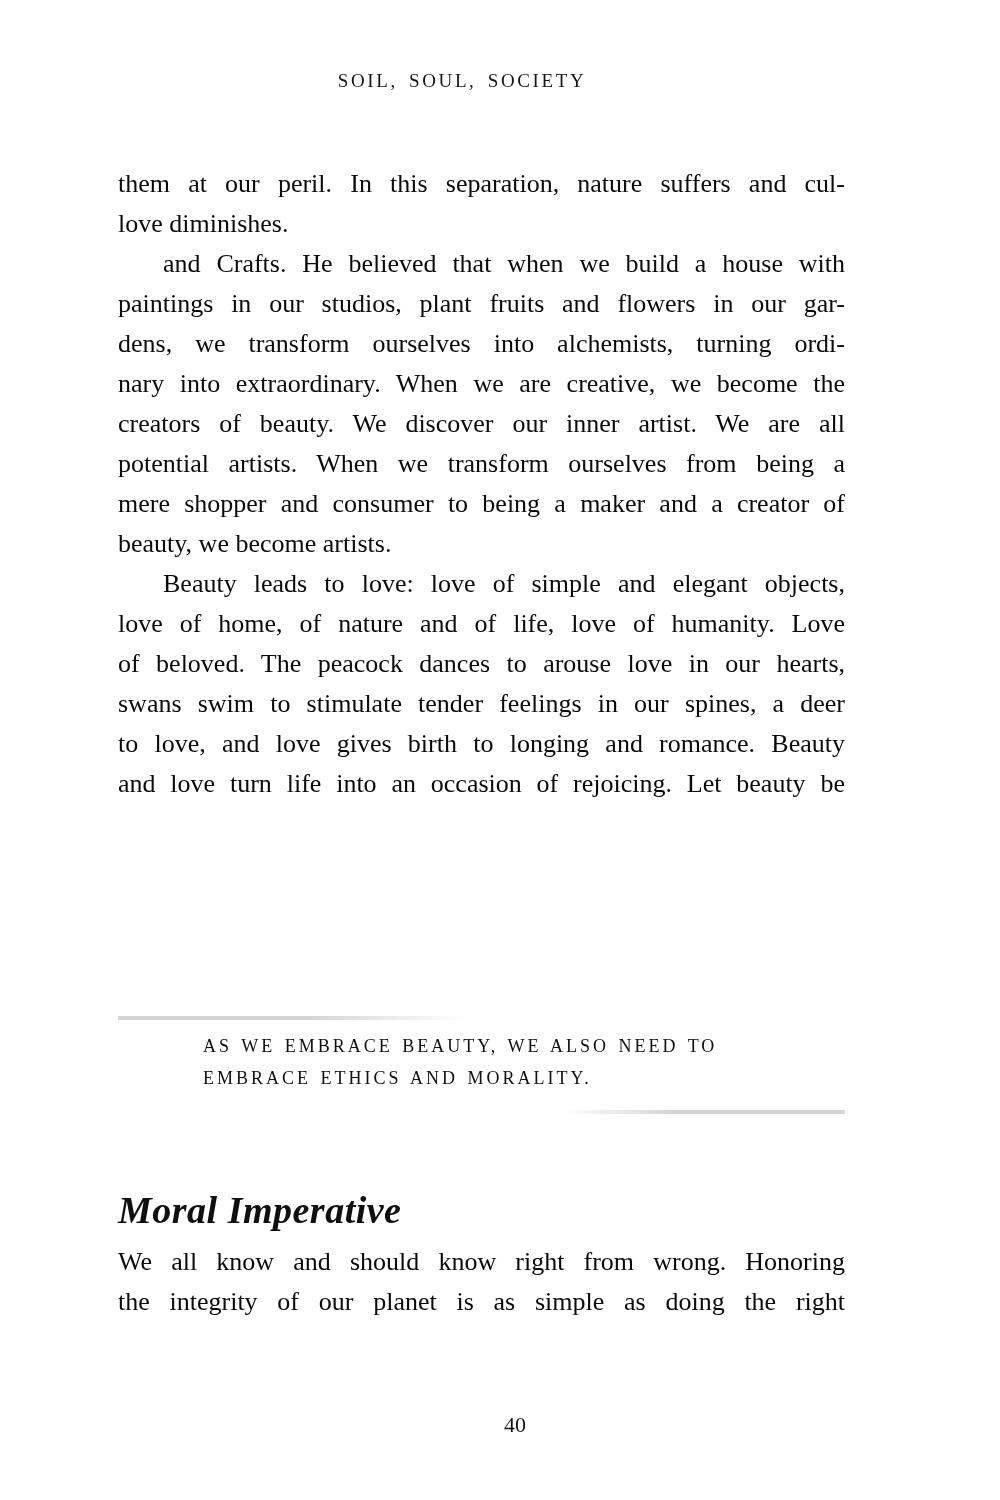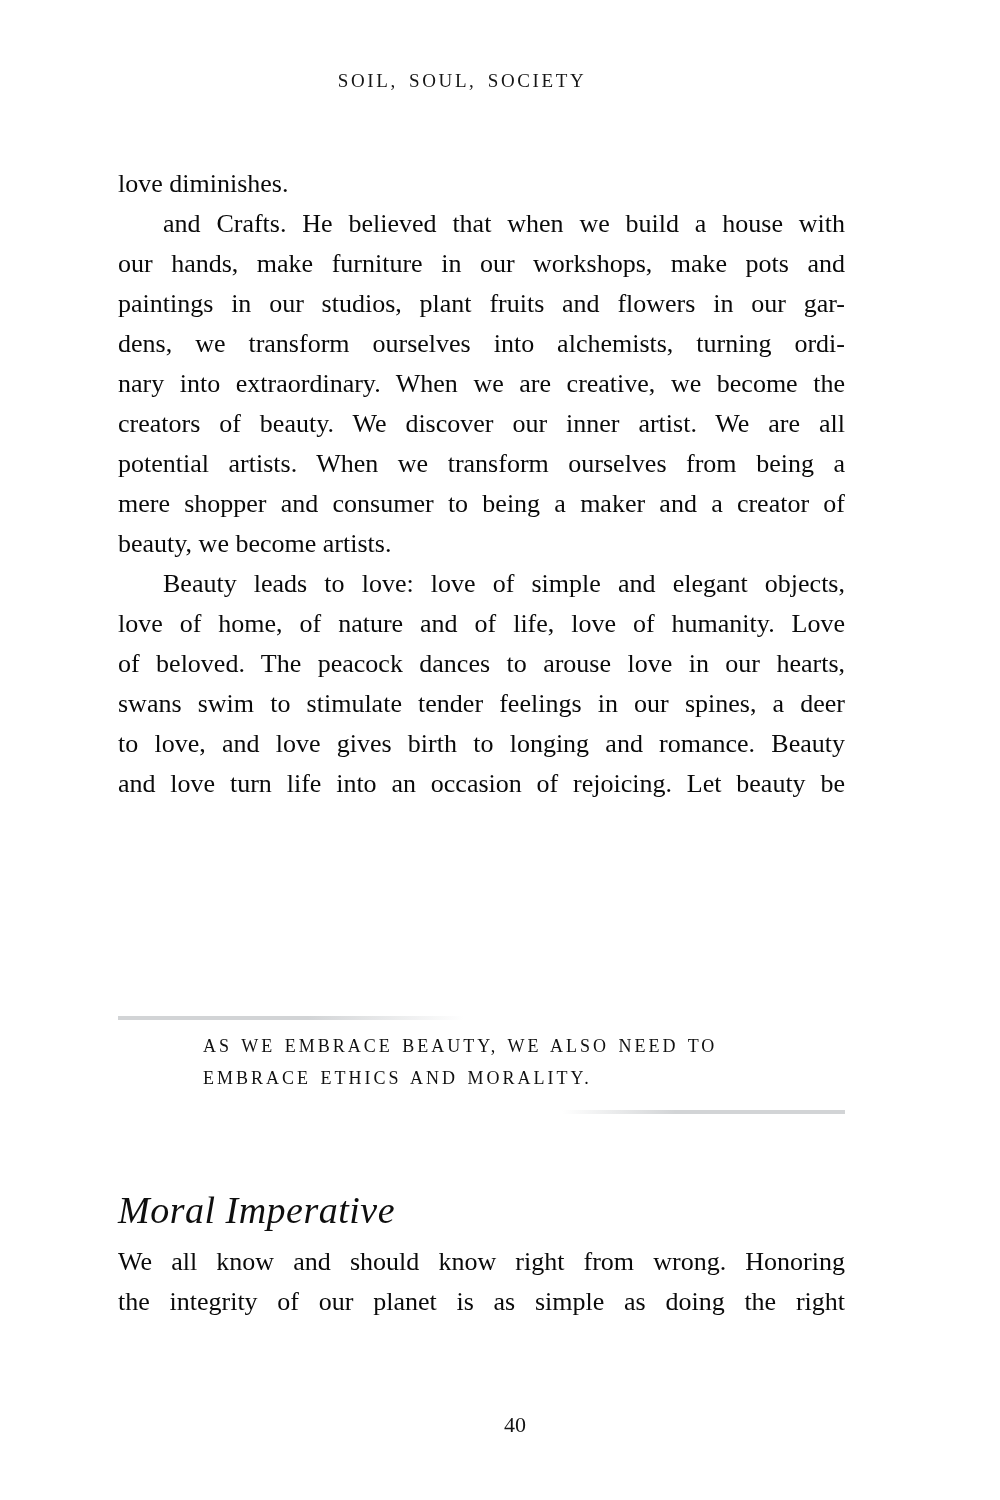--- a/index.html
+++ b/index.html
@@ -81,21 +81,21 @@
     word-spacing: 2px;
     color: #111111;
   }
 
   
   .section-heading {
     position: absolute;
     left: 118px;
     top: 1188px;
     font-style: italic;
-    font-weight: normal;
+    font-weight: bold;
     font-size: 38px;
     line-height: 44px;
     letter-spacing: 0.5px;
     color: #0f0f0f;
   }
 
   
   .page-number {
     position: absolute;
     top: 1413px;
@@ -107,25 +107,25 @@
     color: #141414;
   }
 </style>
 </head>
 <body>
 
 <header class="running-header">SOIL, SOUL, SOCIETY</header>
 
 <main class="body-block">
     <div class="para">
+      <div class="line">them at our peril. In this separation, nature suffers and cul-</div>
       <div class="line last">love diminishes.</div>
     </div>
     <div class="para indent">
       <div class="line">and Crafts. He believed that when we build a house with</div>
-      <div class="line">our hands, make furniture in our workshops, make pots and</div>
       <div class="line">paintings in our studios, plant fruits and flowers in our gar-</div>
       <div class="line">dens, we transform ourselves into alchemists, turning ordi-</div>
       <div class="line">nary into extraordinary. When we are creative, we become the</div>
       <div class="line">creators of beauty. We discover our inner artist. We are all</div>
       <div class="line">potential artists. When we transform ourselves from being a</div>
       <div class="line">mere shopper and consumer to being a maker and a creator of</div>
       <div class="line last">beauty, we become artists.</div>
     </div>
     <div class="para indent">
       <div class="line">Beauty leads to love: love of simple and elegant objects,</div>

